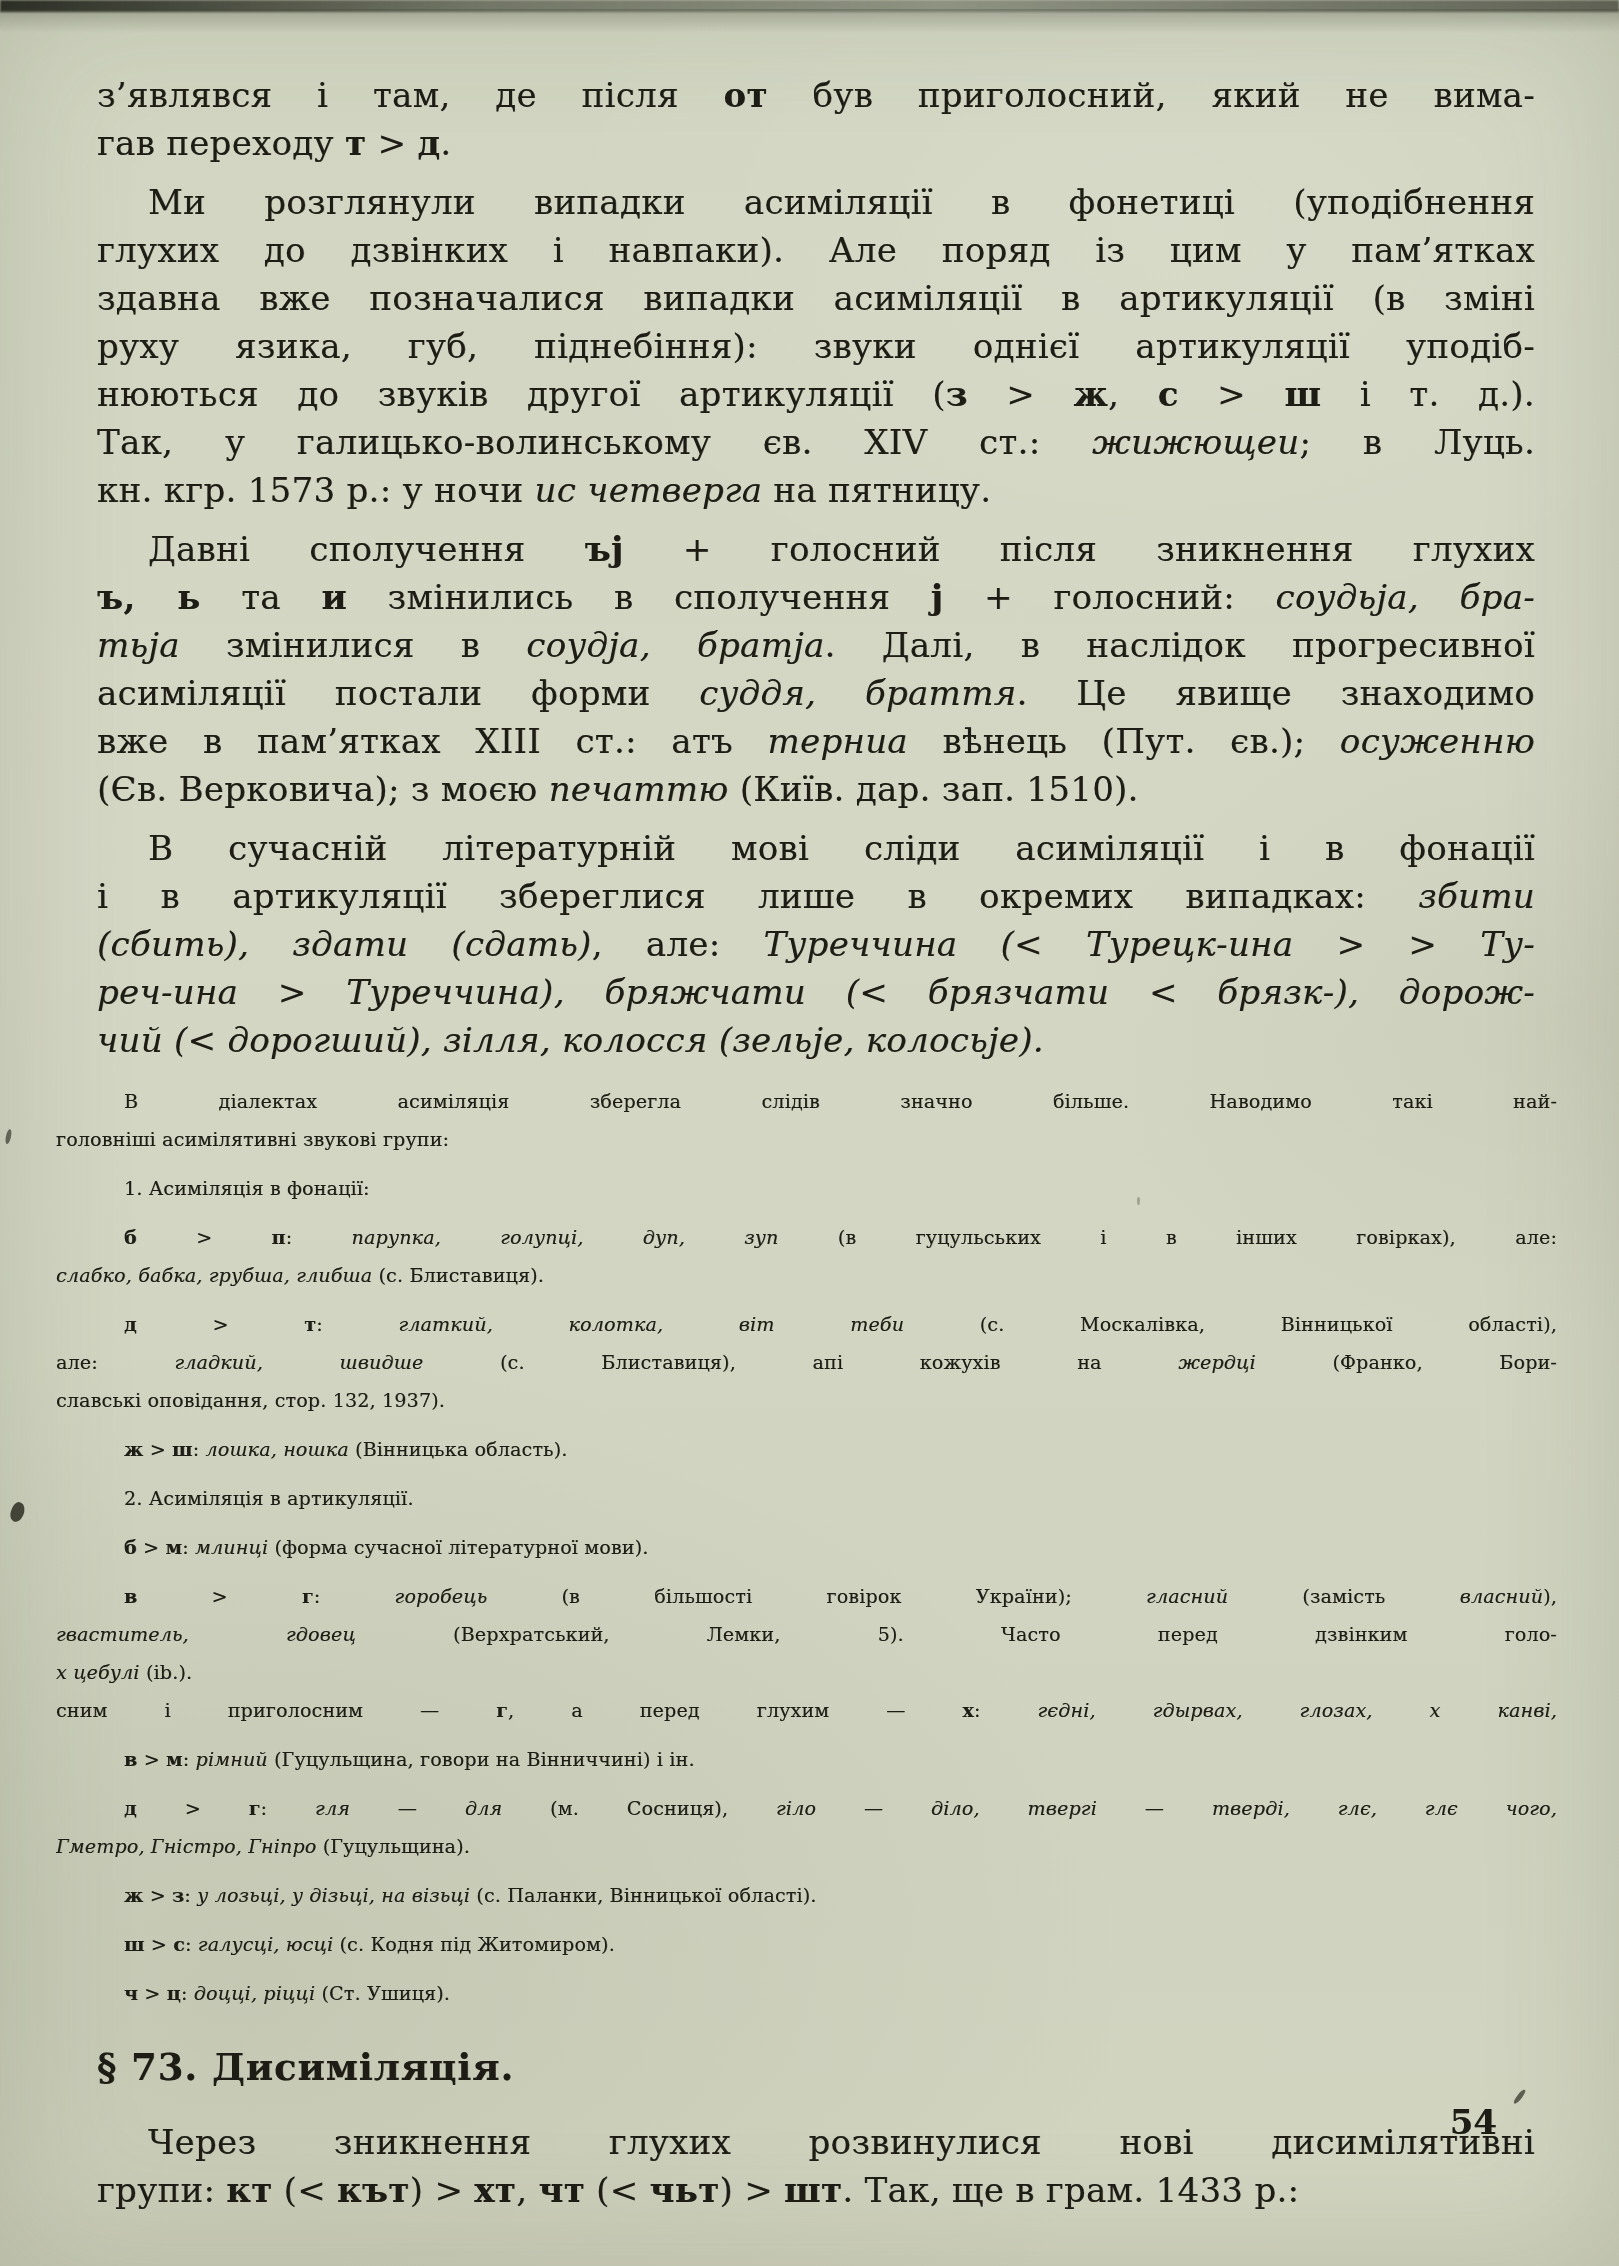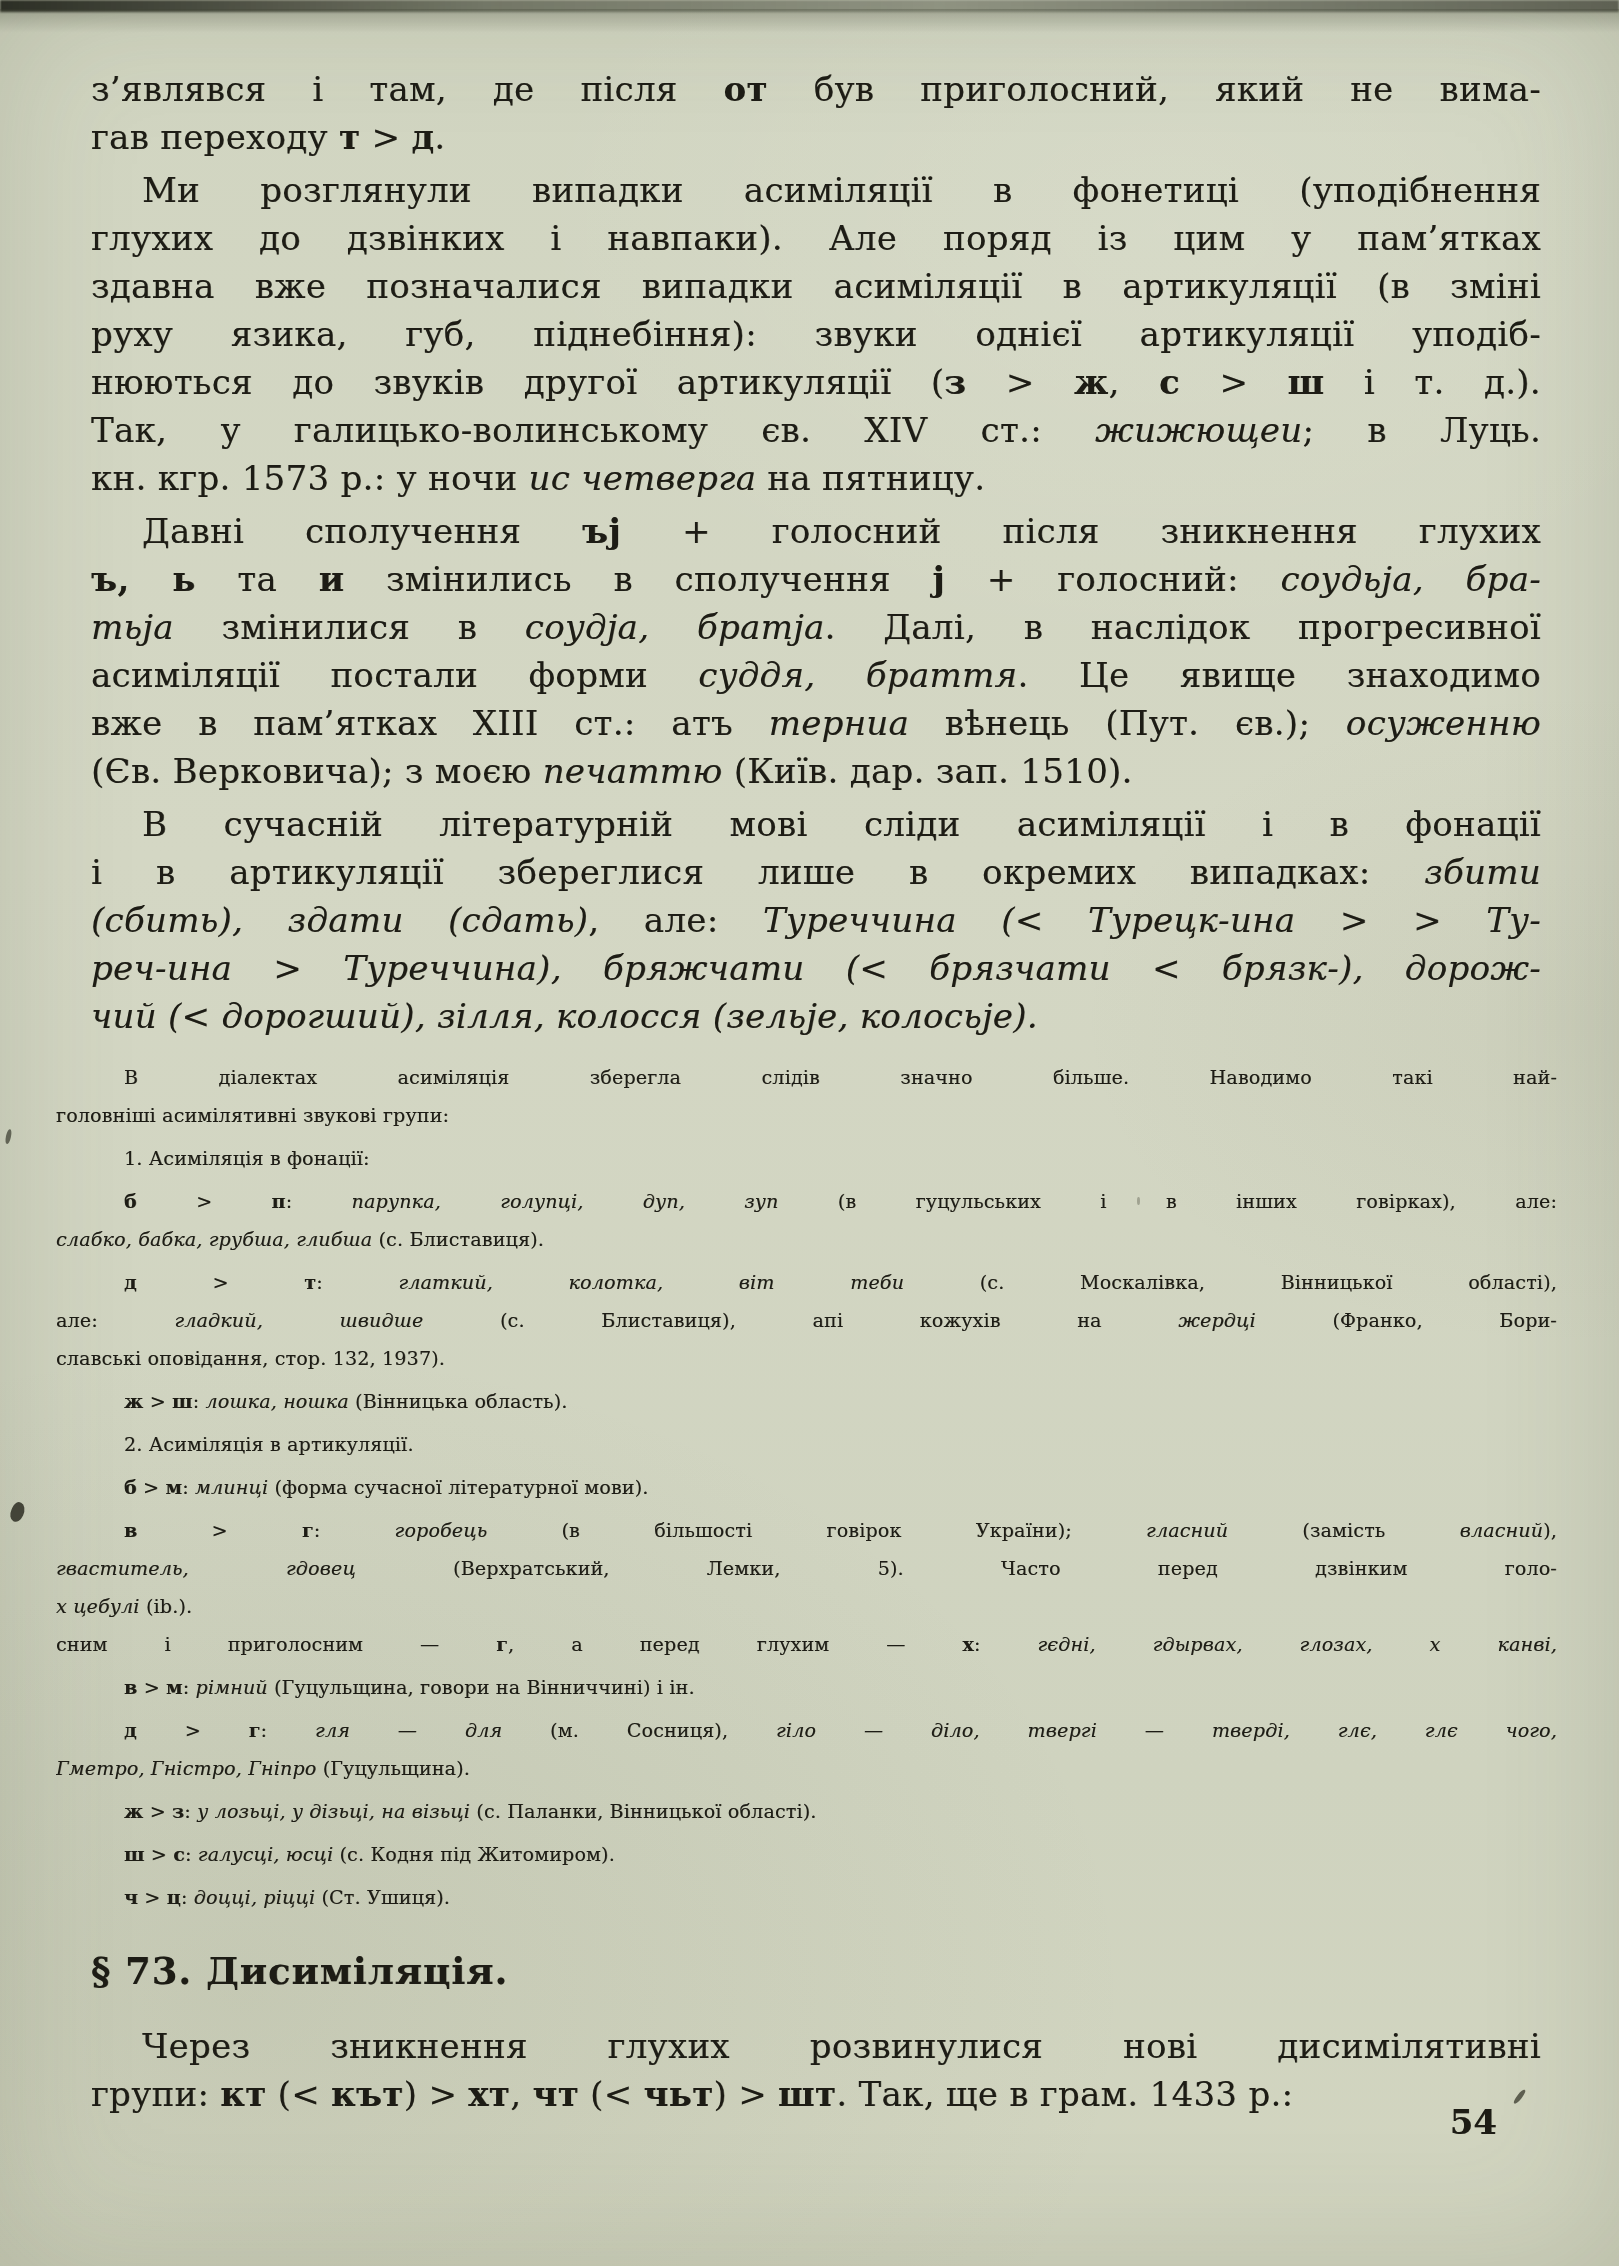--- a/index.html
+++ b/index.html
@@ -20,21 +20,21 @@
   .edge-top{
     position:absolute;top:0;left:0;right:0;height:12px;
     background:linear-gradient(90deg,rgba(28,30,22,0.9),rgba(48,51,38,0.55) 30%,rgba(52,55,42,0.38) 58%,rgba(34,36,27,0.62));
     filter:blur(0.9px);
   }
   .edge-top-soft{
     position:absolute;top:9.1px;left:0;right:0;height:24px;
     background:linear-gradient(180deg,rgba(60,64,48,0.28),transparent);
   }
   .text-column{position:absolute;left:86px;top:60px;width:1460px;}
-  .para{margin:5px;}
+  .para{margin:11px;}
   .line{
     white-space:nowrap;
     text-align:justify;
     text-align-last:justify;
     overflow:hidden;
     text-shadow:0.4px 0.4px 0.5px rgba(28,28,18,0.45);
   }
   .line.last{text-align-last:left;}
   .body .line{font-size:34px;line-height:48px;letter-spacing:0.3px;}
   .body .line.indent{padding-left:51px;}

